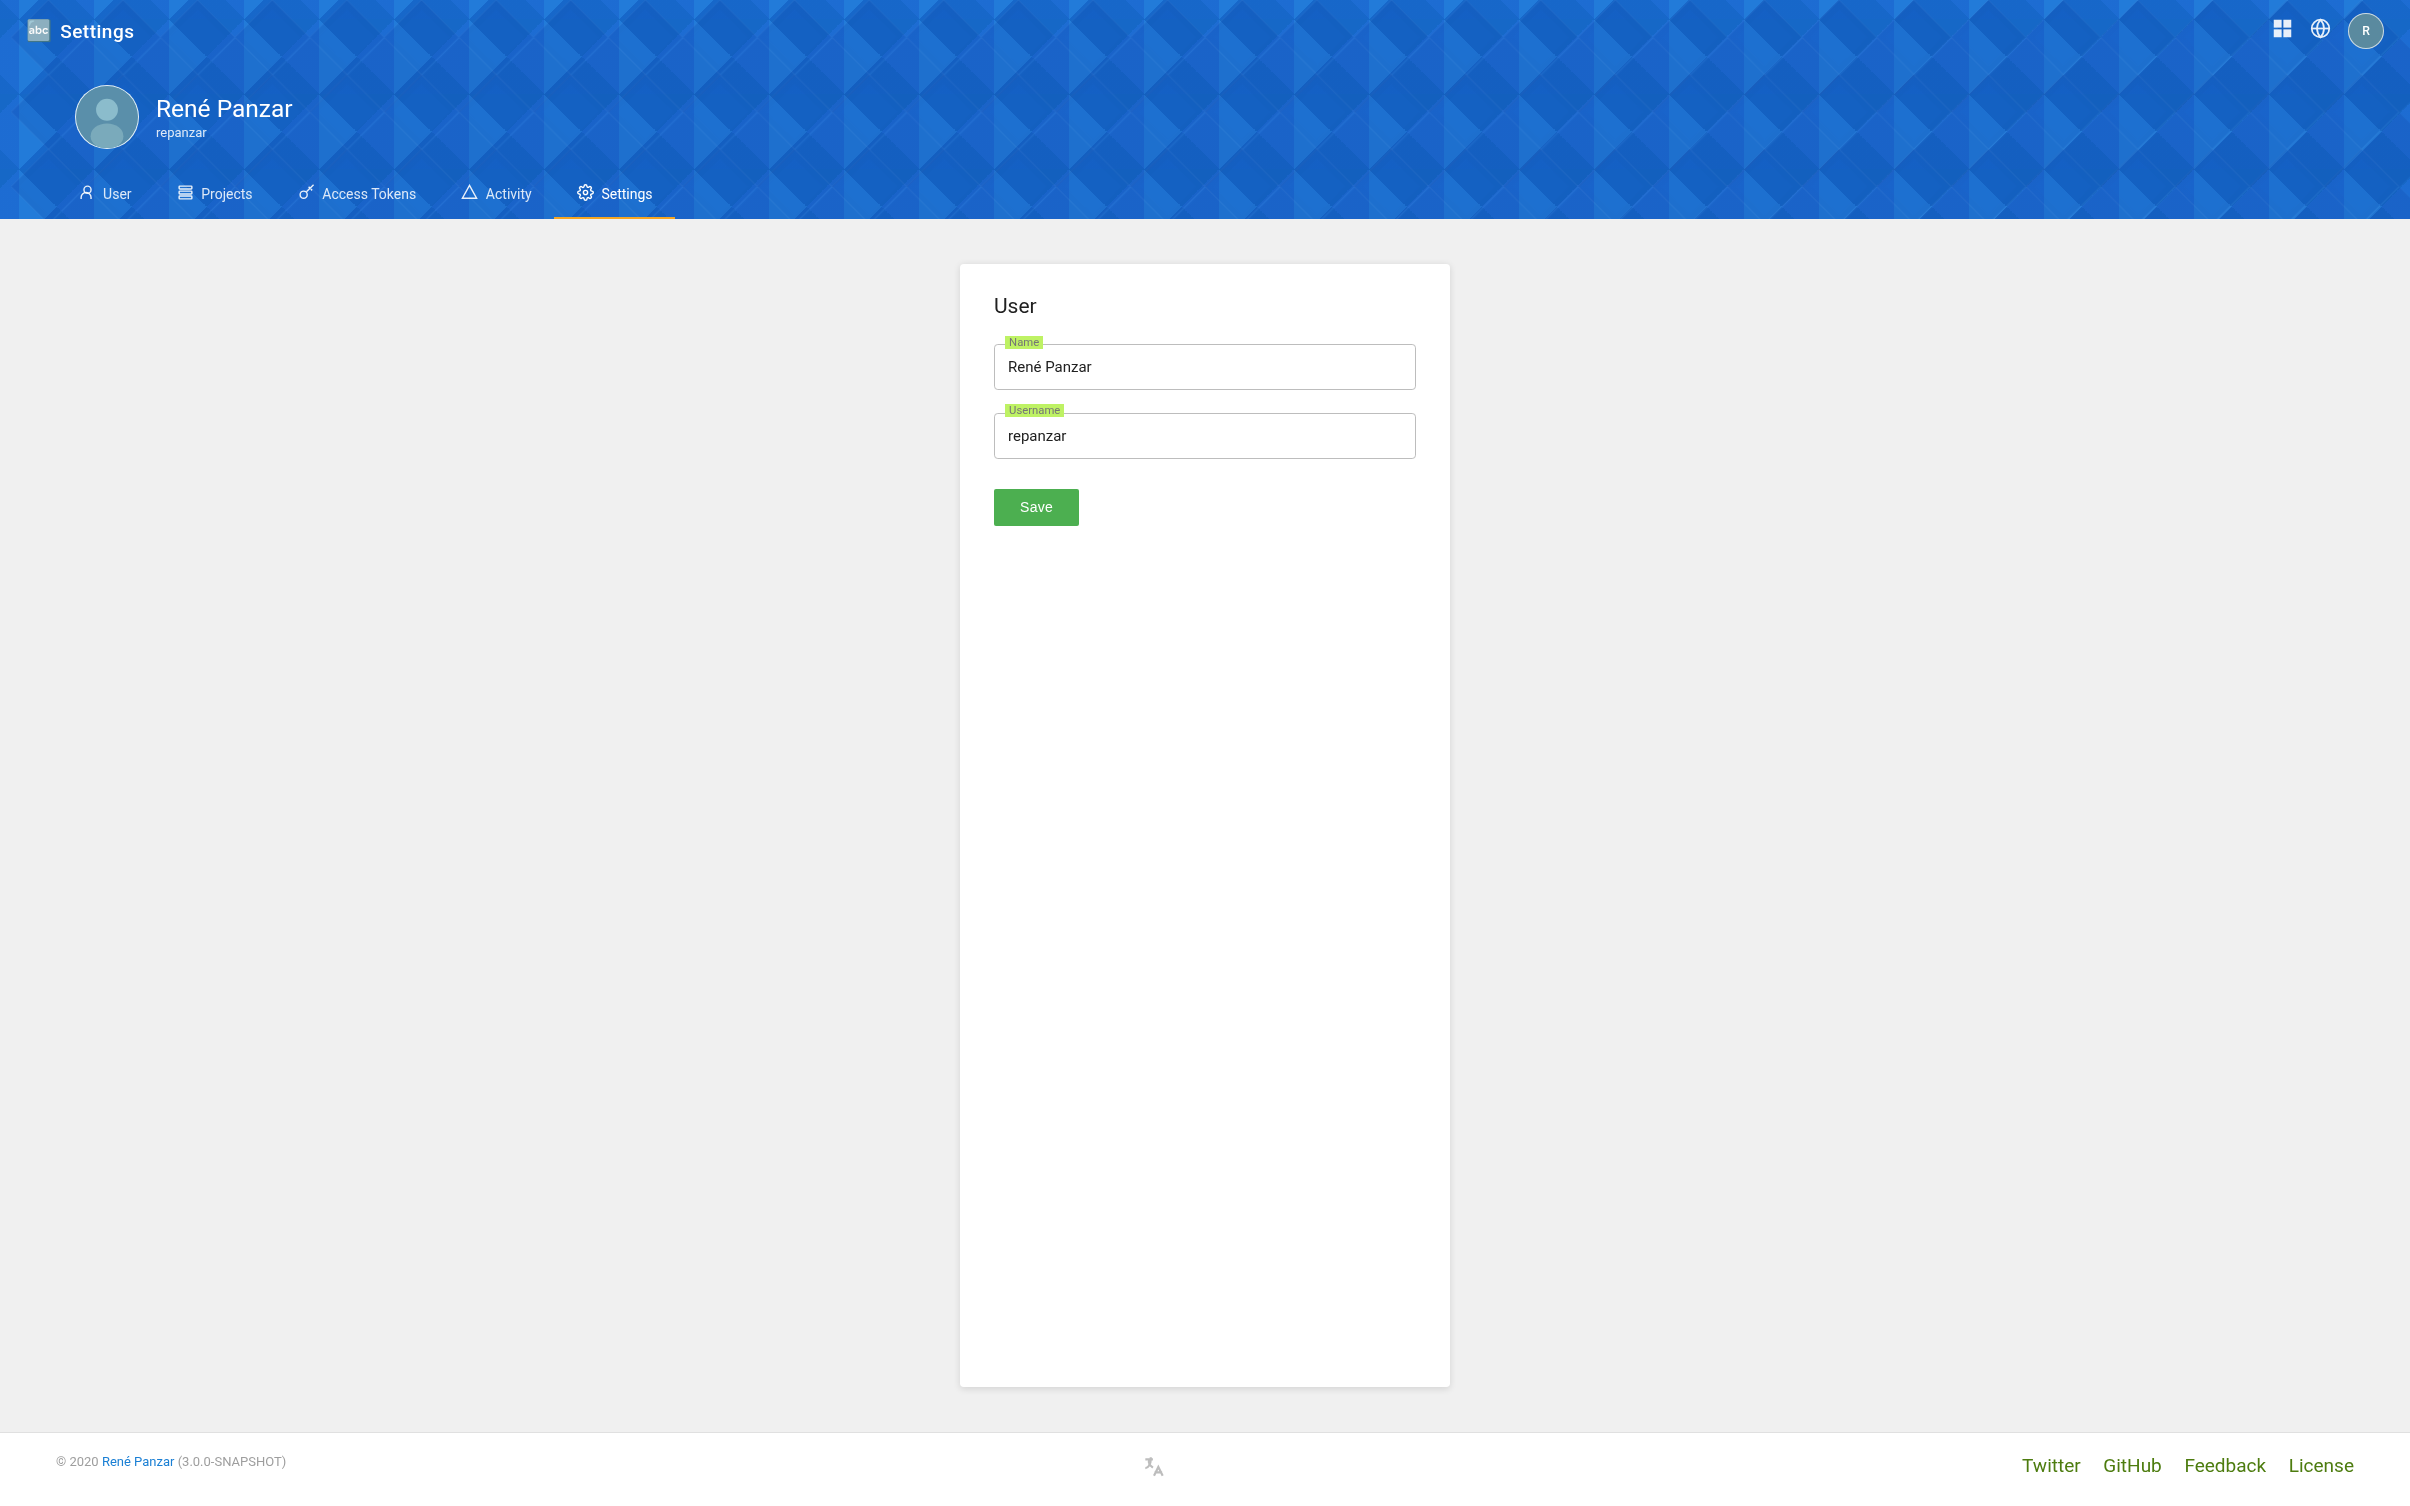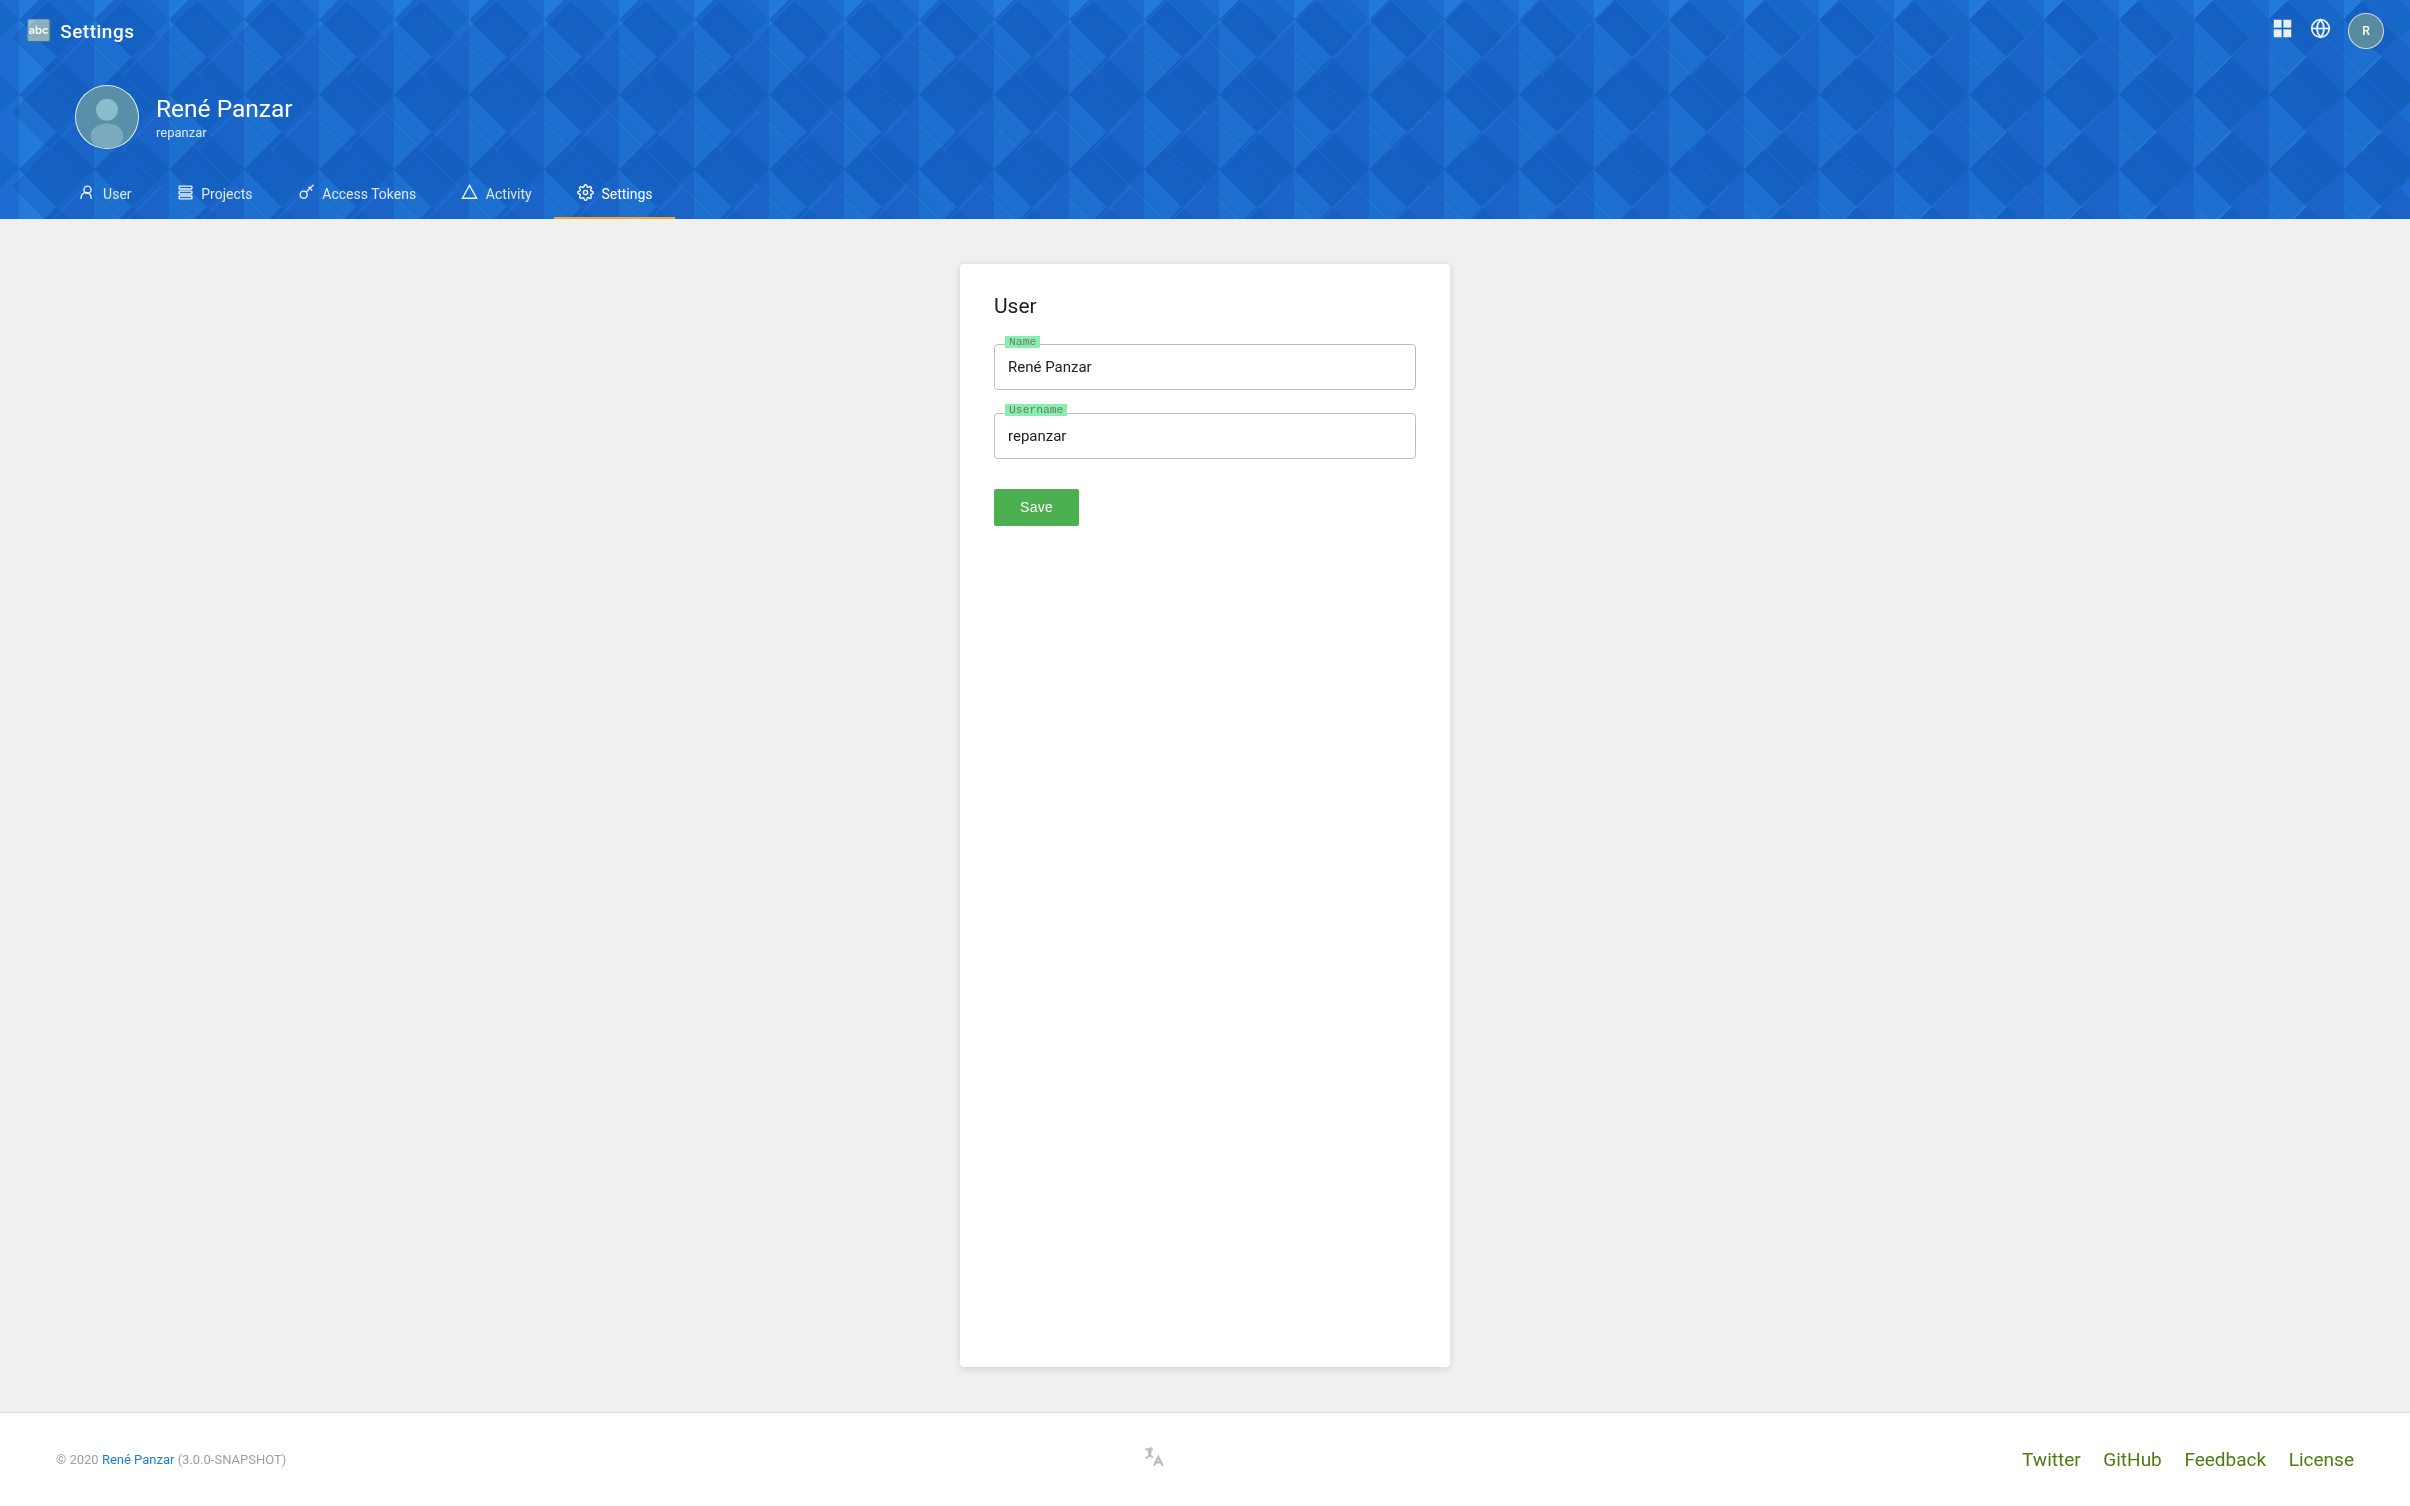--- a/index.html
+++ b/index.html
@@ -160,26 +160,25 @@
     }
 
     .field-group {
       margin-bottom: 22.6px;
       position: relative;
     }
     .field-label {
       position: absolute;
       top: -8.5px;
       left: 11.3px;
-      background: #86efac;
+      background: #bef264;
       padding: 0 3.8px;
       font-size: 11.3px;
       color: #757575;
       z-index: 1;
-      font-family: Liberation Mono, monospace;
     }
     .field-input {
       width: 100%;
       border: 0.9px solid #bdbdbd;
       border-radius: 3.8px;
       padding: 13px 13px;
       font-size: 15px;
       color: #212121;
       outline: none;
       font-family: inherit;
@@ -196,23 +195,23 @@
       font-weight: 500;
       cursor: pointer;
       letter-spacing: 0.3px;
       margin-top: 7.5px;
     }
 
     
     .footer {
       background: white;
       border-top: 0.9px solid #e0e0e0;
-      padding: 31px 56px;
-      display: flex;
-      align-items: center;
+      padding: 21px 56px;
+      display: flex;
+      align-items: flex-start;
       justify-content: space-between;
     }
     .footer-left {
       font-size: 13px;
       color: #9e9e9e;
     }
     .footer-left a {
       color: #1a7fd4;
       text-decoration: none;
     }

